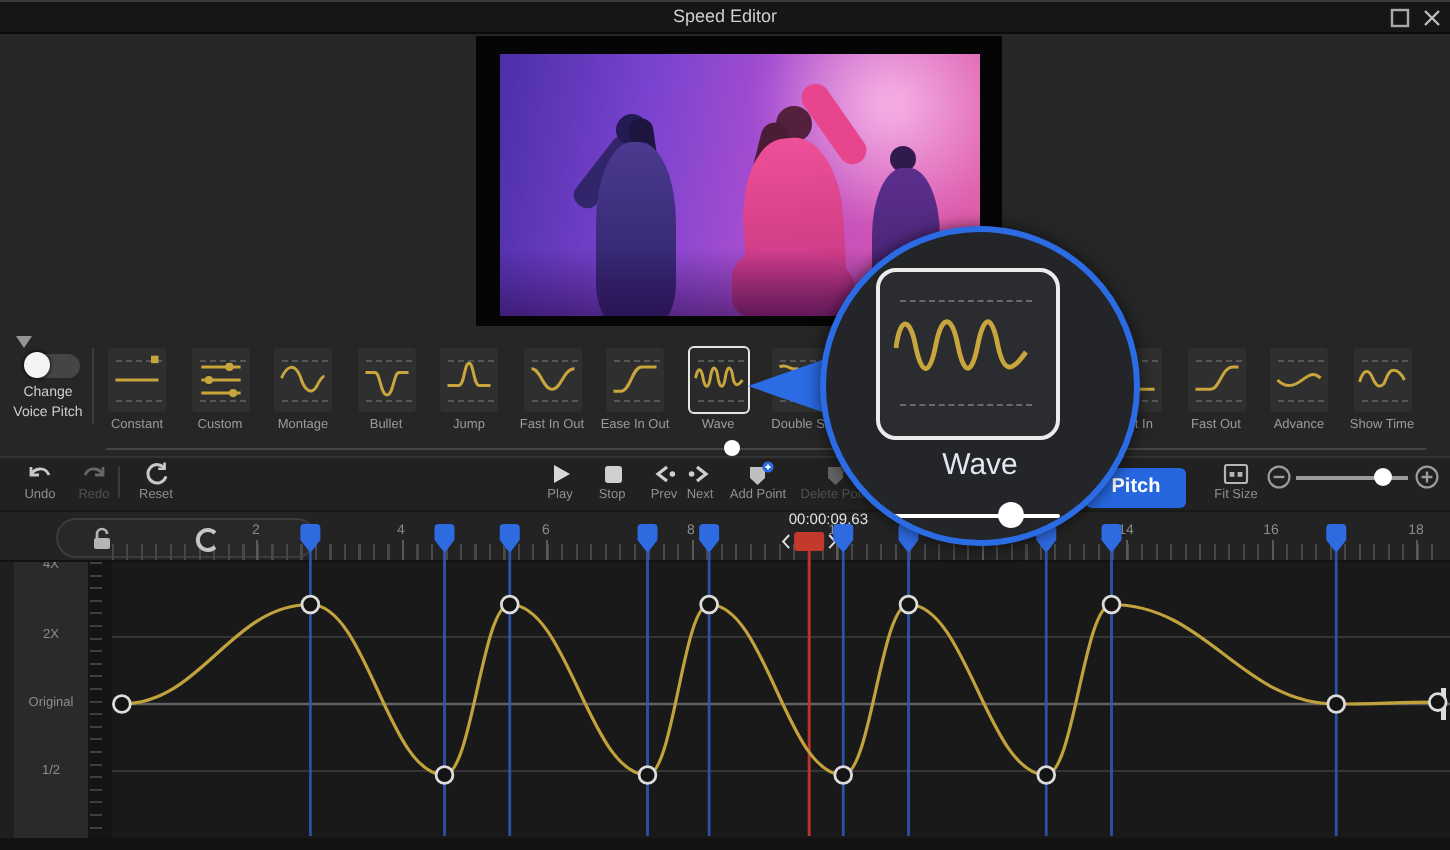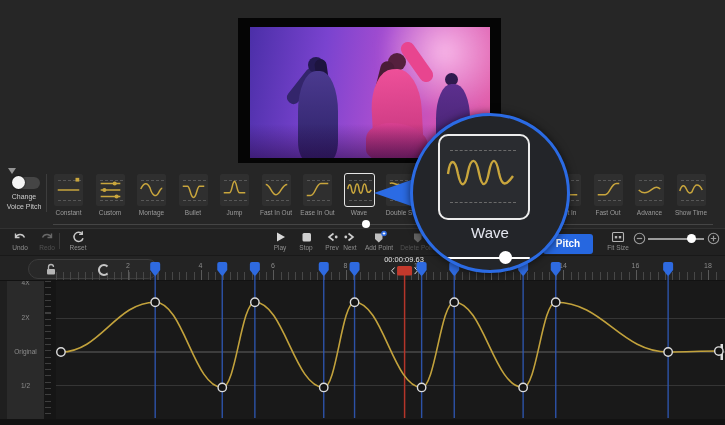--- a/index.html
+++ b/index.html
@@ -45,21 +45,21 @@
          font-size:10px;font-weight:bold;text-align:center;line-height:20px;}
   .ztrack{left:648px;top:238px;width:56px;height:1.5px;background:#9b9b9b;}
   .zhandle{left:687px;top:234px;width:9px;height:9px;border-radius:50%;background:#fff;}
   
   .rulerband{left:0;top:256px;width:725px;height:25px;background:#232323;border-bottom:1px solid #121212;}
   .cornertab{left:28px;top:259px;width:130px;height:20px;border:1px solid #3c3c3c;border-radius:10px;background:#282828;}
   .mticks{left:56px;top:272px;width:664px;height:8px;
           background:repeating-linear-gradient(90deg,#474747 0 1px,transparent 1px 7.25px);}
   .rnum{top:262px;width:20px;text-align:center;font-size:7px;color:#8a8a8a;}
   .rtick{top:270px;width:1px;height:10px;background:#5a5a5a;}
-  .tstamp{left:374px;top:255px;width:60px;text-align:center;font-size:7.5px;color:#e3e3e3;z-index:6;}
+  .tstamp{left:374px;top:255px;width:60px;text-align:right;font-size:7.5px;color:#e3e3e3;z-index:6;}
   
   .curveband{left:0;top:281px;width:725px;height:138px;background:#191919;overflow:hidden;}
   .curveband .lmargin{left:0;top:0;width:7px;height:138px;background:#1f1f1f;}
   .curveband .lpanel{left:7px;top:0;width:37px;height:138px;background:#2a2a2a;}
   .curveband .vruler{left:44px;top:0;width:12px;height:138px;background:#151515;}
   .curveband .vrt{left:1px;top:0;width:6px;height:138px;
           background:repeating-linear-gradient(180deg,#3f3f3f 0 1px,transparent 1px 6.3px);}
   .slabel{left:7px;width:37px;text-align:center;font-size:6.5px;color:#8d8d8d;}
   .bottomstrip{left:0;top:419px;width:725px;height:6px;background:#121212;}
   .chartsvg{left:0;top:0;width:725px;height:425px;pointer-events:none;z-index:5;}
@@ -73,20 +73,29 @@
   .magline{left:15px;top:141px;width:102px;height:2px;background:#fff;border-radius:1px;}
   .magdot{left:86px;top:135px;width:13px;height:13px;border-radius:50%;background:#fff;}
   .pointer{left:374px;top:179px;width:0;height:0;border-top:14px solid transparent;border-bottom:14px solid transparent;
            border-right:40px solid #2b6be4;z-index:39;}
 </style>
 </head>
 <body>
 
 <div class="app">
 
+  <div class="titlebar">
+    <div class="title">Speed Editor</div>
+    <svg class="winbtn" style="left:694px;" viewBox="0 0 12 12">
+        <rect x="2" y="2" width="8" height="8" fill="none" stroke="#ababab" stroke-width="1.2"></rect>
+      </svg>
+    <svg class="winbtn" style="left:710px;" viewBox="0 0 12 12">
+        <path d="M2.5 2.5 L9.5 9.5 M9.5 2.5 L2.5 9.5" stroke="#bdbdbd" stroke-width="1.2"></path>
+      </svg>
+  </div>
 
   <div class="collapse"></div>
   <div class="toggle"></div>
   <div class="knob"></div>
   <div class="pitchlbl">
     <span style="position:static;display:block;">Change</span>
     <span style="position:static;display:block;">Voice Pitch</span>
   </div>
   <div class="vdiv"></div>
 

